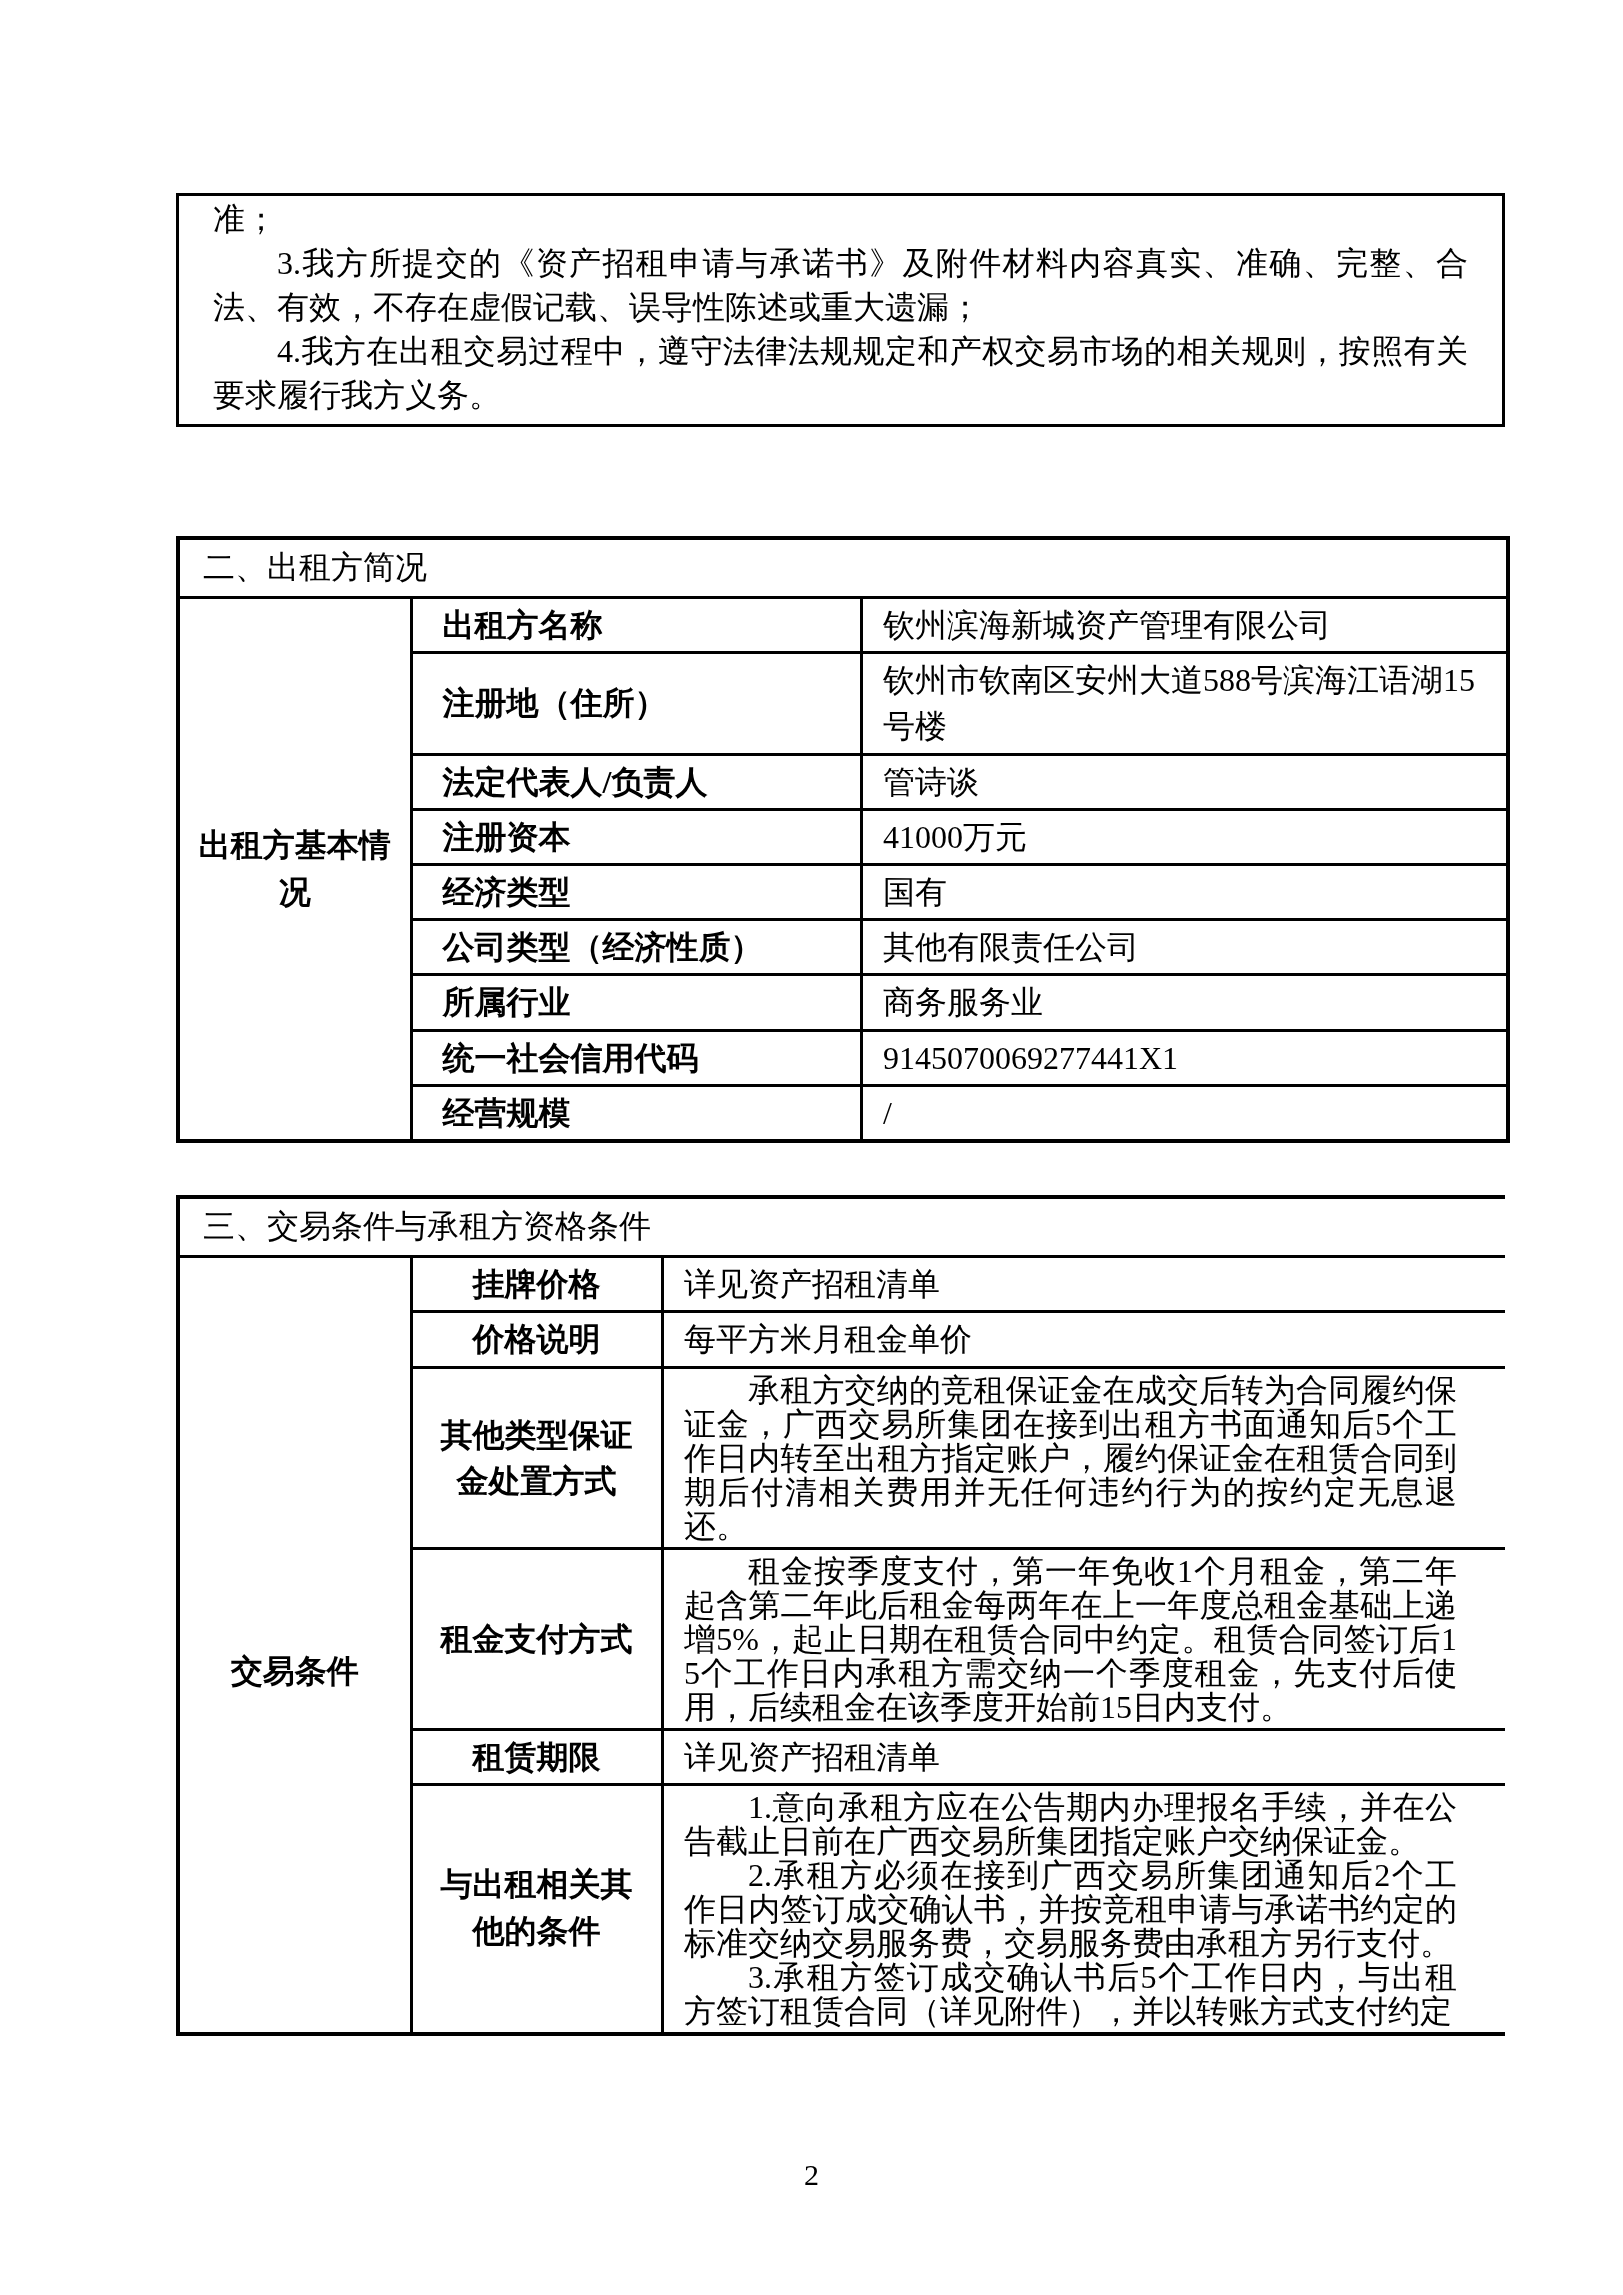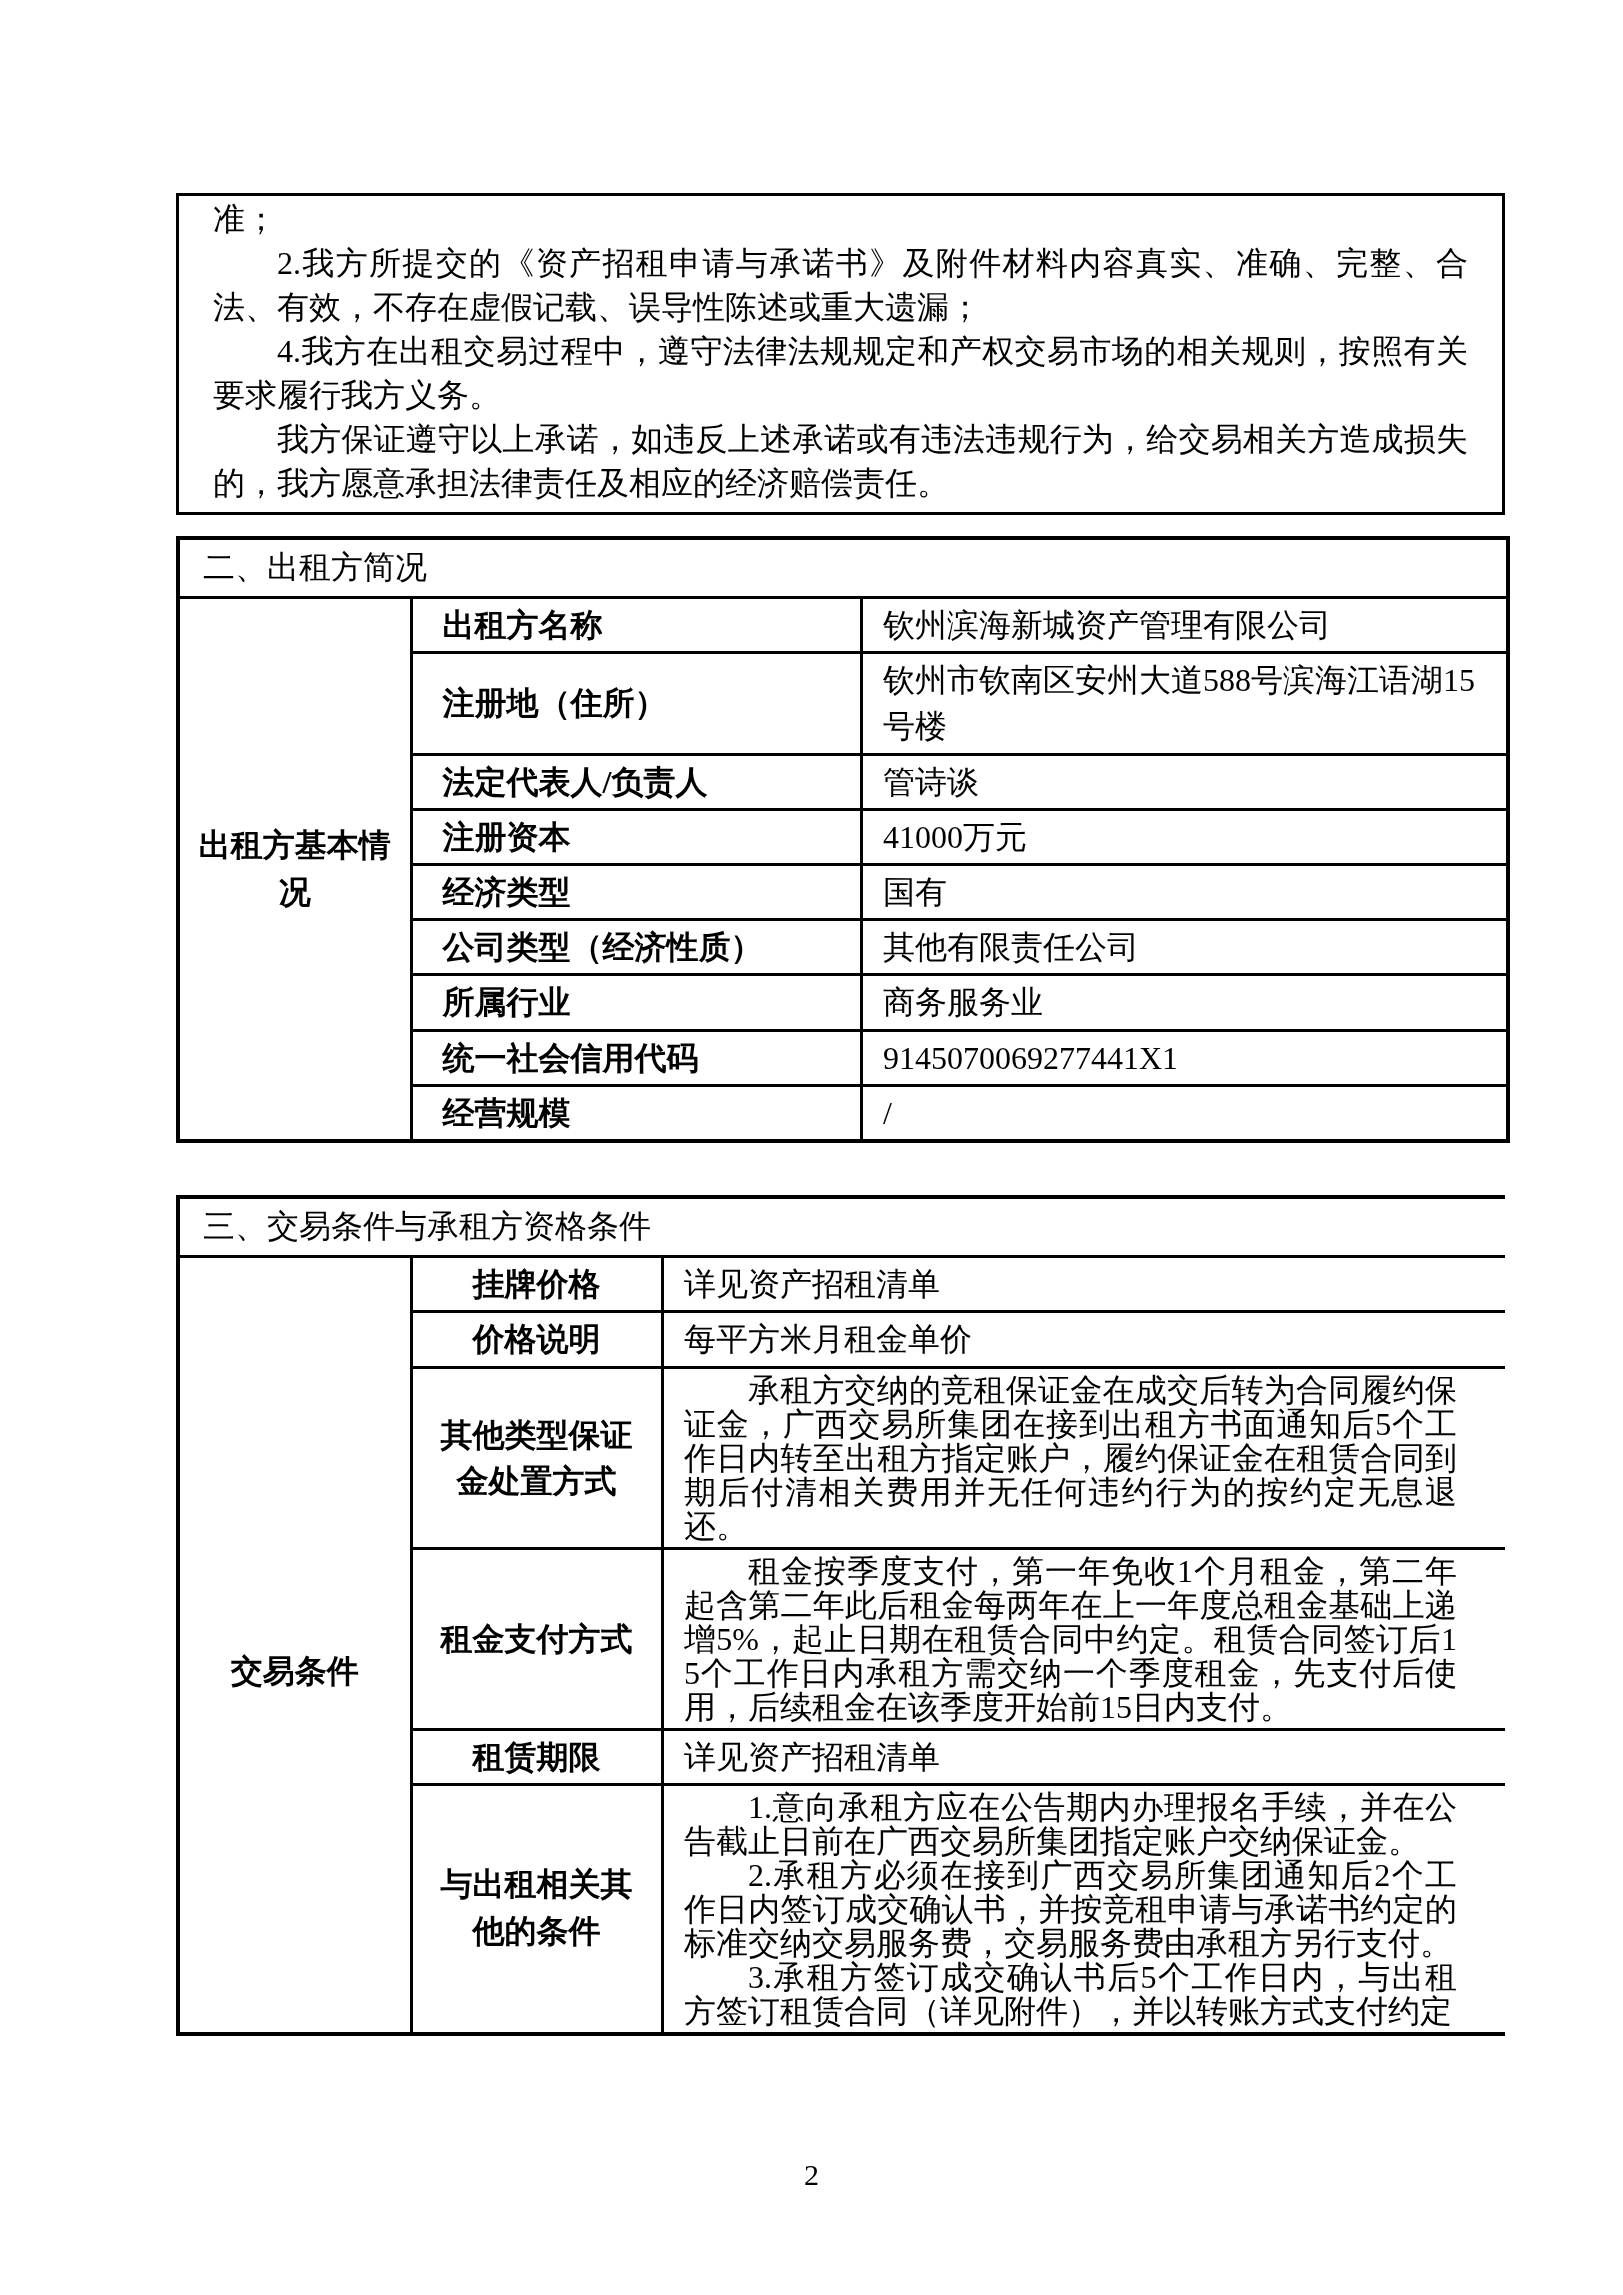--- a/index.html
+++ b/index.html
@@ -80,23 +80,22 @@
     text-align:center; font-size:30px;
   }
 </style>
 </head>
 <body>
 
 <div class="page">
 
   <div class="abs notice">
     <p>准；</p>
-    <p class="p-indent">2.我方所提交的《资产招租申请与承诺书》及附件材料内容真实、准确、完整、合法、有效，不存在虚假记载、误导性陈述或重大遗漏；</p>
+    <p class="p-indent">3.我方所提交的《资产招租申请与承诺书》及附件材料内容真实、准确、完整、合法、有效，不存在虚假记载、误导性陈述或重大遗漏；</p>
     <p class="p-indent">4.我方在出租交易过程中，遵守法律法规规定和产权交易市场的相关规则，按照有关要求履行我方义务。</p>
-    <p class="p-indent">我方保证遵守以上承诺，如违反上述承诺或有违法违规行为，给交易相关方造成损失的，我方愿意承担法律责任及相应的经济赔偿责任。</p>
   </div>
 
   <table class="abs tbl t2" style="border:4.1px solid #000;">
     <colgroup>
         <col style="width:233px">
         <col style="width:450px">
         <col style="width:647px">
       </colgroup>
     <tbody>
         <tr>

